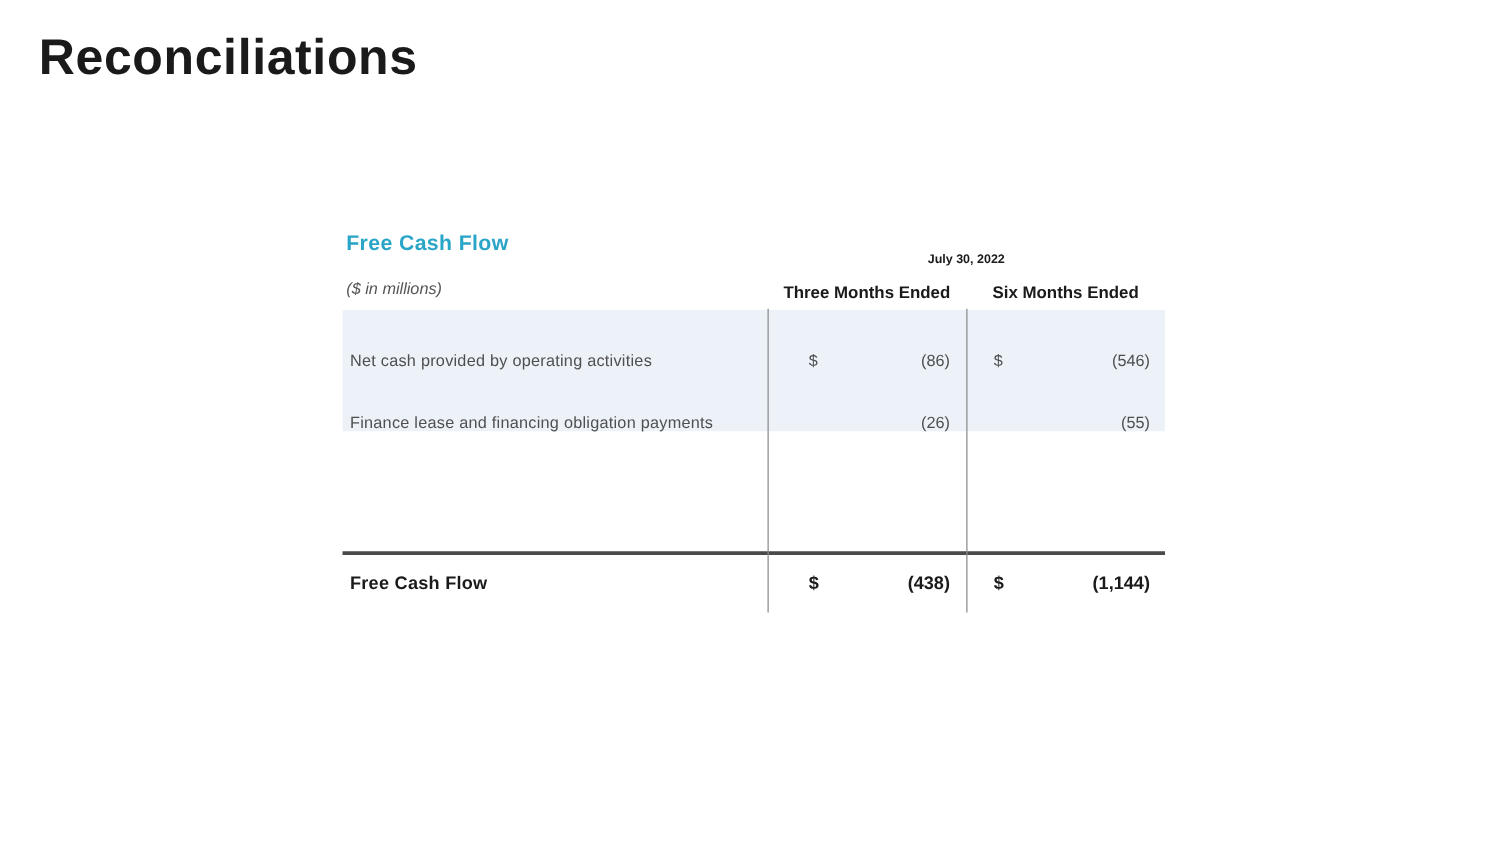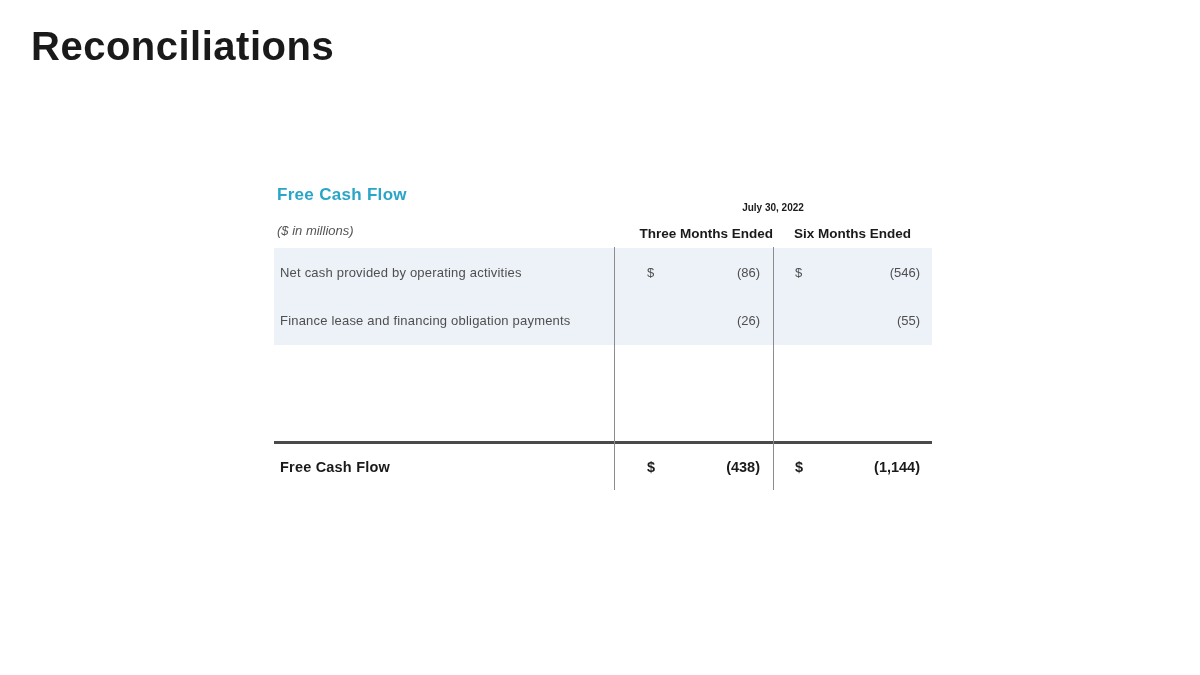--- a/index.html
+++ b/index.html
@@ -52,32 +52,32 @@
   }
   .col-header {
     position: absolute;
     top: 226px;
     width: 159px;
     text-align: center;
     font-size: 13.5px;
     font-weight: 700;
     color: #1a1a1a;
   }
-  .col-header.c1 { left: 614px; text-align: right; }
+  .col-header.c1 { left: 614px; }
   .col-header.c2 { left: 773px; }
 
   .table-rows {
     position: absolute;
     left: 274px;
     top: 248px;
     width: 658px;
   }
   .row {
     display: flex;
-    align-items: center;
+    align-items: flex-end;
     height: 48.25px;
     font-size: 13px;
     color: #4f4f4f;
   }
   .row.alt { background: #EDF2F9; }
   .cell-label {
     width: 340px;
     box-sizing: border-box;
     padding-left: 6px;
     letter-spacing: 0.2px;

